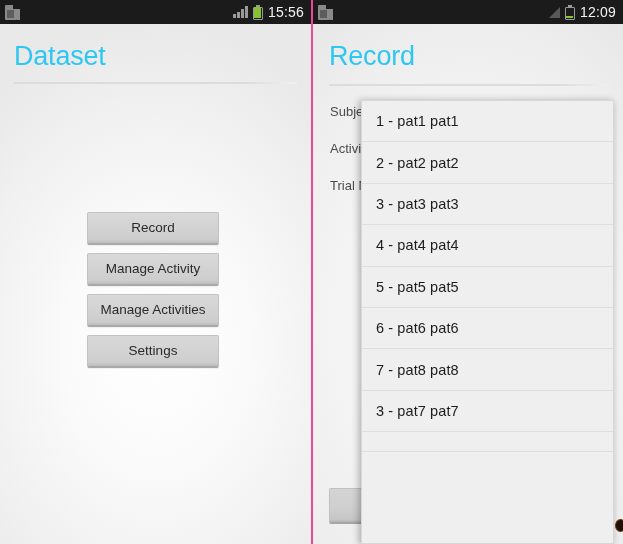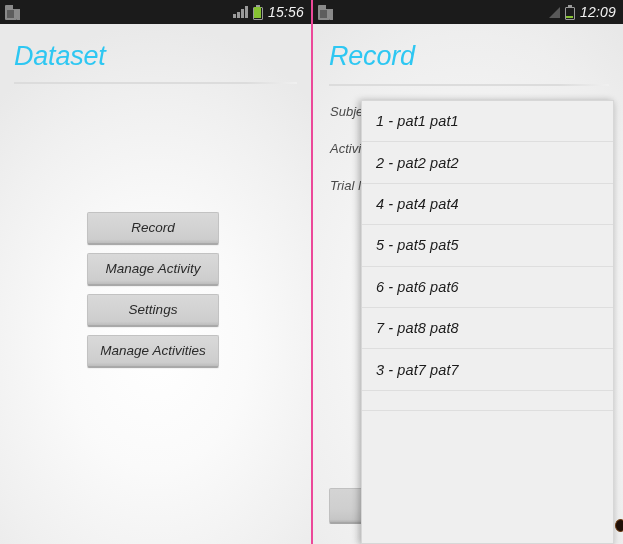--- a/index.html
+++ b/index.html
@@ -5,21 +5,21 @@
   * { margin:0; padding:0; box-sizing:border-box; }
   html,body {
     width:623px; height:544px; overflow:hidden;
     background:#ffffff;
     font-family:"Liberation Sans", sans-serif;
     -webkit-font-smoothing:antialiased;
   }
   #screen { position:relative; width:623px; height:544px; display:flex; }
 
   
-  .phone { position:relative; height:544px; overflow:hidden; background:#f2f2f2;font-style:italic; }
+  .phone { position:relative; height:544px; overflow:hidden; background:#f2f2f2; }
   .phone.left  { width:311px; }
   .phone.right { width:312px; border-left:2px solid #ec4899; }
 
   
   .statusbar {
     position:relative; height:24px; width:100%;
     background:#1b1b1b;
     display:flex; align-items:center;
     padding:0 7px 0 4px;
   }
@@ -200,22 +200,22 @@
       </div>
     </div>
 
     <div class="appbody">
       <div class="apptitle">Dataset</div>
       <div class="title-rule"></div>
 
       <div class="btn-stack">
         <div class="abtn">Record</div>
         <div class="abtn">Manage Activity</div>
+        <div class="abtn">Manage Activities</div>
         <div class="abtn">Settings</div>
-        <div class="abtn">Manage Activities</div>
       </div>
     </div>
   </div>
 
   <div class="phone right">
 
     <div class="statusbar">
       <div class="sb-left">
         <span class="sd-icon">
           <span class="body"></span>
@@ -253,20 +253,21 @@
           <span class="fvalue"></span>
         </div>
       </div>
     </div>
 
     <div class="hidden-btn" style="left:16px; top:488px;"></div>
 
     <div class="dropdown">
       <div class="dd-item">1 - pat1 pat1</div>
       <div class="dd-item">2 - pat2 pat2</div>
+      <div class="dd-item">3 - pat3 pat3</div>
       <div class="dd-item">4 - pat4 pat4</div>
       <div class="dd-item">5 - pat5 pat5</div>
       <div class="dd-item">6 - pat6 pat6</div>
       <div class="dd-item">7 - pat8 pat8</div>
       <div class="dd-item">3 - pat7 pat7</div>
       <div class="dd-item partial"></div>
     </div>
 
     <div class="cursor-dot"></div>
   </div>

